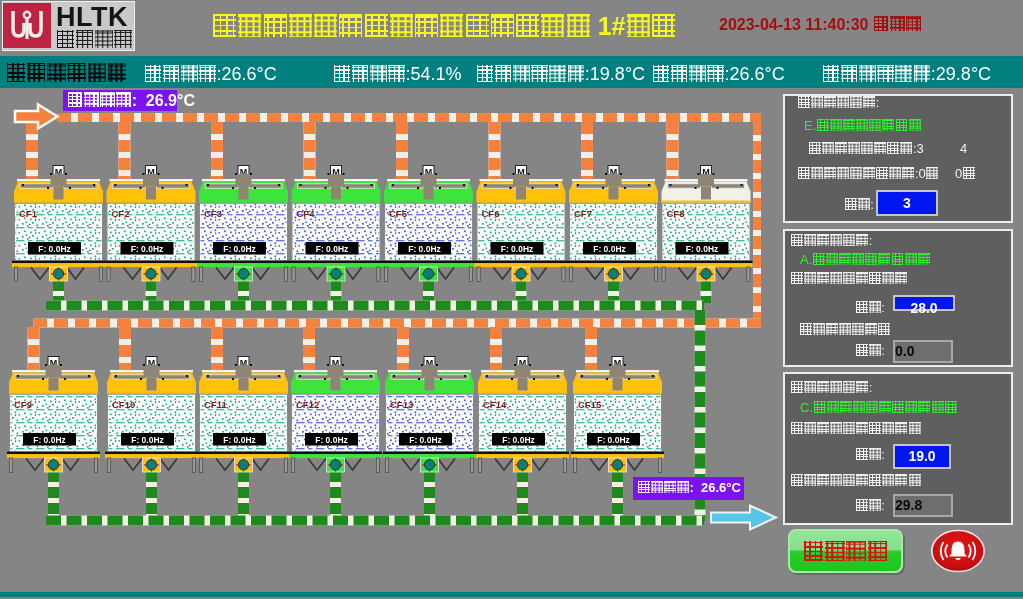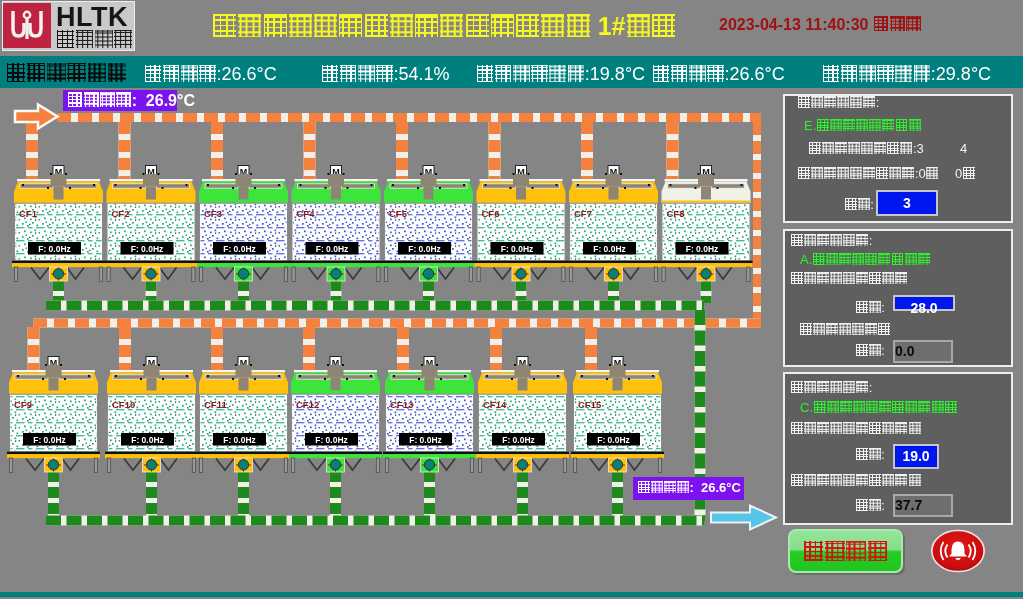--- a/index.html
+++ b/index.html
@@ -41,21 +41,21 @@
 <div class="abs" style="left:212px;top:12px;font-size:25px;font-weight:bold;color:#F7F720;white-space:nowrap"><i class="c"></i><i class="c"></i><i class="c"></i><i class="c"></i><i class="c"></i><i class="c"></i><i class="c"></i><i class="c"></i><i class="c"></i><i class="c"></i><i class="c"></i><i class="c"></i><i class="c"></i><i class="c"></i><i class="c"></i>&nbsp;1#<i class="c"></i><i class="c"></i></div>
 
 <div class="abs" style="left:719px;top:16px;font-size:16px;font-weight:bold;color:#A01212;white-space:nowrap">2023-04-13 11:40:30 <i class="c"></i><i class="c"></i><i class="c"></i></div>
 
 <div class="abs" style="left:0;top:56px;width:1023px;height:32px;background:#007F7F"></div>
 
 <div class="abs" style="left:6px;top:62px;font-size:20px;font-weight:bold;color:#0A0A0A"><i class="c"></i><i class="c"></i><i class="c"></i><i class="c"></i><i class="c"></i><i class="c"></i></div>
 
 <div class="abs wt" style="left:144px;top:64px"><i class="c"></i><i class="c"></i><i class="c"></i><i class="c"></i>:26.6°C</div>
 
-<div class="abs wt" style="left:321px;top:64px"><i class="c"></i><i class="c"></i><i class="c"></i><i class="c"></i>:54.1%</div>
+<div class="abs wt" style="left:333px;top:64px"><i class="c"></i><i class="c"></i><i class="c"></i><i class="c"></i>:54.1%</div>
 
 <div class="abs wt" style="left:476px;top:64px"><i class="c"></i><i class="c"></i><i class="c"></i><i class="c"></i><i class="c"></i><i class="c"></i>:19.8°C</div>
 
 <div class="abs wt" style="left:652px;top:64px"><i class="c"></i><i class="c"></i><i class="c"></i><i class="c"></i>:26.6°C</div>
 
 <div class="abs wt" style="left:822px;top:64px"><i class="c"></i><i class="c"></i><i class="c"></i><i class="c"></i><i class="c"></i><i class="c"></i>:29.8°C</div>
 
 <svg width="1023" height="511" viewBox="0 88 1023 511" style="position:absolute;left:0;top:88px">
 <defs>
 <pattern id="patT" width="20" height="13" patternUnits="userSpaceOnUse">
@@ -916,27 +916,27 @@
 <div class="abs" style="left:783px;top:372px;width:230px;height:153px;background:#5F5F5F;border:2px solid #EDEDED"></div>
 
 <div class="pl" style="left:790px;top:380px"><i class="c"></i><i class="c"></i><i class="c"></i><i class="c"></i><i class="c"></i><i class="c"></i>:</div>
 
 <div class="pl gr" style="left:800px;top:400px">C.<i class="c"></i><i class="c"></i><i class="c"></i><i class="c"></i><i class="c"></i><i class="c"></i><i class="c"></i><i class="c"></i><i class="c"></i><i class="c"></i><i class="c"></i></div>
 
 <div class="pl" style="left:790px;top:421px"><i class="c"></i><i class="c"></i><i class="c"></i><i class="c"></i><i class="c"></i><i class="c"></i><i class="c"></i><i class="c"></i><i class="c"></i><i class="c"></i></div>
 
 <div class="pl" style="left:855px;top:447px"><i class="c"></i><i class="c"></i>:</div>
 
-<div class="nbox" style="left:893px;top:444px;width:46px;height:25px;line-height:21px">19.0</div>
+<div class="nbox" style="left:893px;top:444px;width:58px;height:25px;line-height:21px">19.0</div>
 
 <div class="pl" style="left:790px;top:473px"><i class="c"></i><i class="c"></i><i class="c"></i><i class="c"></i><i class="c"></i><i class="c"></i><i class="c"></i><i class="c"></i><i class="c"></i><i class="c"></i></div>
 
 <div class="pl" style="left:855px;top:498px"><i class="c"></i><i class="c"></i>:</div>
 
-<div class="gbox" style="left:893px;top:494px;width:60px;height:23px;line-height:19px">37.7</div>
+<div class="gbox" style="left:893px;top:494px;width:60px;height:23px;line-height:19px">29.8</div>
 
 <div class="abs" style="left:788px;top:529px;width:115px;height:44px;background:linear-gradient(180deg,#93E49B 0%,#85DF8B 46%,#25CE25 52%,#20C520 100%);border:2px solid #A8E8AC;border-radius:8px;box-shadow:2px 2px 0 #6A6A6A;color:#D31313;font-size:21px;font-weight:bold;text-align:center;padding-top:9px;letter-spacing:1px"><i class="c"></i><i class="c"></i><i class="c"></i><i class="c"></i></div>
 
 <svg class="abs" style="left:929px;top:528px" width="58" height="46">
 <defs>
         <radialGradient id="alr" cx="0.5" cy="0.4" r="0.65">
 <stop offset="0" stop-color="#E31616"></stop>
           <stop offset="0.7" stop-color="#CC0E0E"></stop>
           <stop offset="1" stop-color="#9E0505"></stop>
 </radialGradient>

